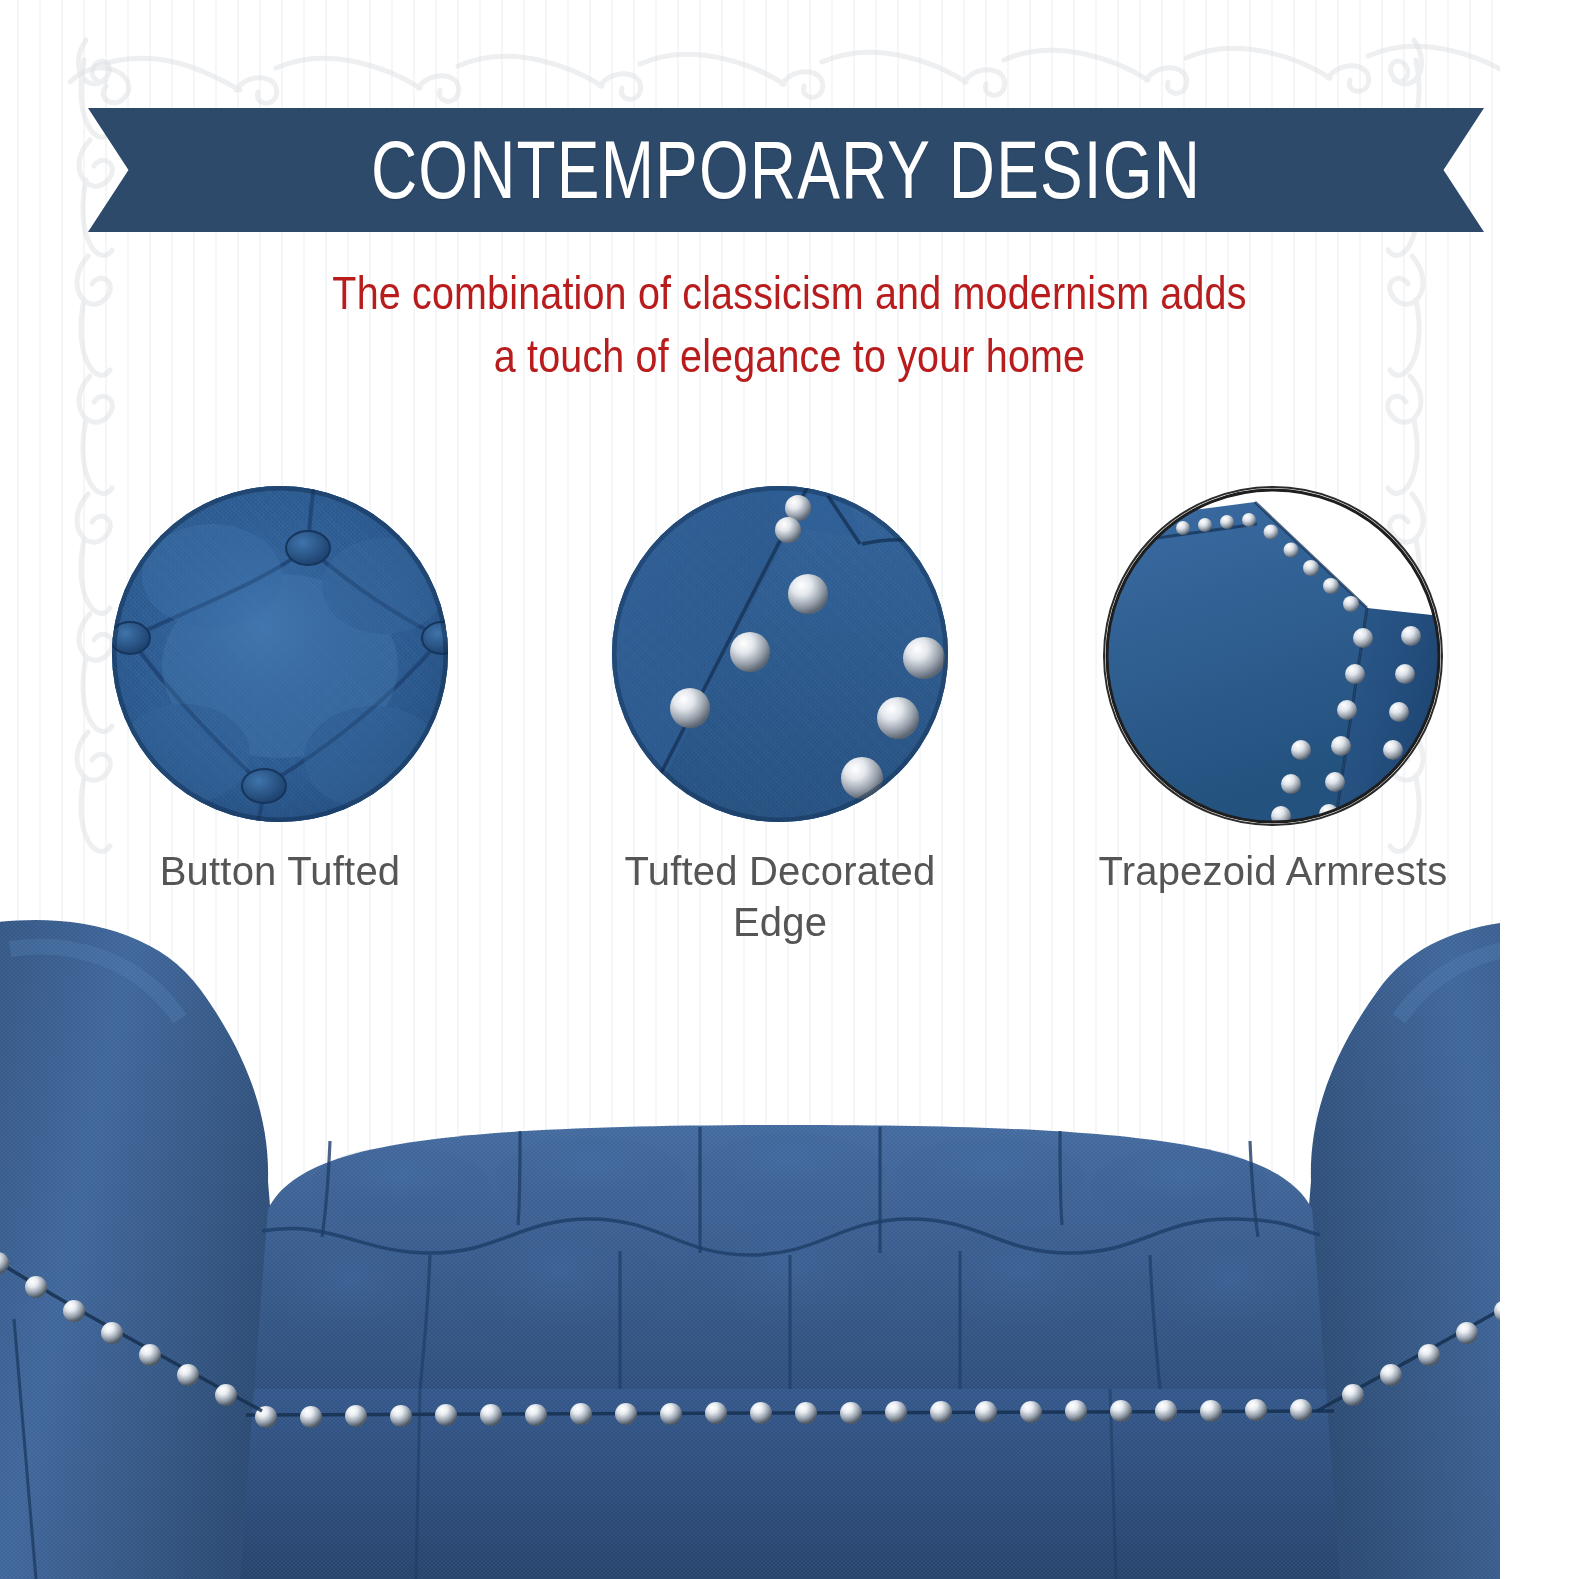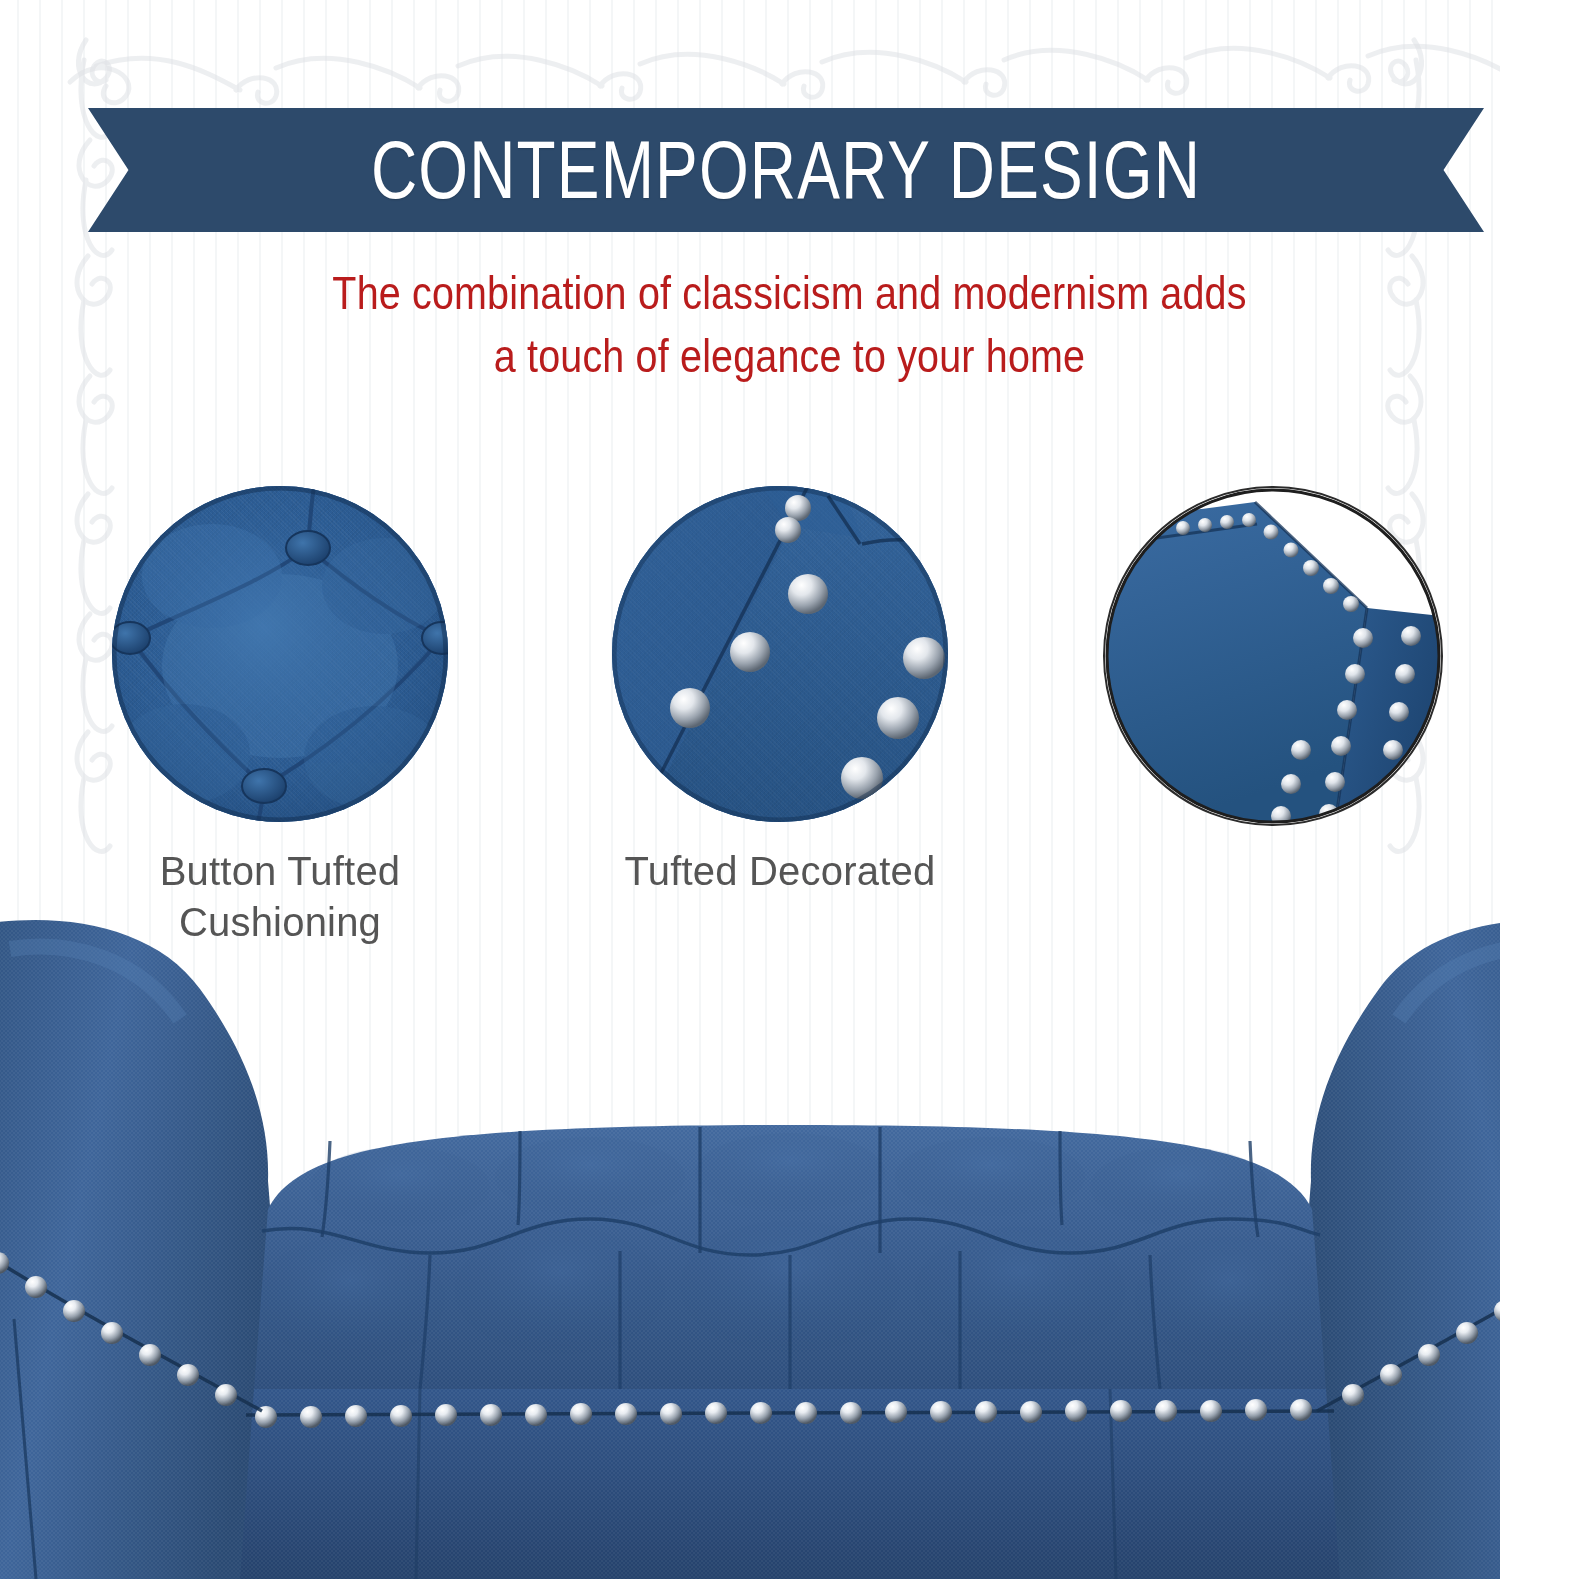--- a/index.html
+++ b/index.html
@@ -231,21 +231,20 @@
             <ellipse cx="18" cy="152" rx="20" ry="16" fill="url(#btnG)" stroke="#16355c" stroke-width="2"></ellipse>
             <ellipse cx="330" cy="152" rx="20" ry="16" fill="url(#btnG)" stroke="#16355c" stroke-width="2"></ellipse>
             <ellipse cx="152" cy="300" rx="22" ry="17" fill="url(#btnG)" stroke="#16355c" stroke-width="2"></ellipse>
           </g>
 
           <circle cx="168" cy="168" r="166" fill="none" stroke="#0f2b4c" stroke-width="5" opacity=".45"></circle>
         </svg>
       </div>
       <div class="caption">
         <span class="ln">Button Tufted</span>
-        <span class="ln">Cushioning</span>
       </div>
     </div>
 
     <div class="feature f2">
       <div class="circle">
         <div class="fabric"></div>
         <svg width="336" height="336" viewBox="0 0 336 336" style="position:absolute;left:0;top:0;">
           <defs>
             <linearGradient id="panelA" x1="0" y1="0" x2="1" y2="1">
               <stop offset="0%" stop-color="#35659c"></stop>
@@ -286,20 +285,21 @@
           <g>
             <circle cx="312" cy="172" r="21" fill="url(#rivetG)"></circle>
             <circle cx="286" cy="232" r="21" fill="url(#rivetG)"></circle>
             <circle cx="250" cy="292" r="21" fill="url(#rivetG)"></circle>
           </g>
           <circle cx="168" cy="168" r="166" fill="none" stroke="#0f2b4c" stroke-width="5" opacity=".4"></circle>
         </svg>
       </div>
       <div class="caption">
         <span class="ln">Tufted Decorated</span>
+        <span class="ln">Edge</span>
       </div>
     </div>
 
     <div class="feature f3">
       <div class="circle outlined">
         <svg width="336" height="336" viewBox="0 0 336 336" style="position:absolute;left:0;top:0;">
           <defs>
             <linearGradient id="armTop" x1="0" y1="0" x2="0.3" y2="1">
               <stop offset="0%" stop-color="#3b6ca3"></stop>
               <stop offset="100%" stop-color="#24527f"></stop>
@@ -364,20 +364,24 @@
             </g>
 
             <g>
               <circle cx="196" cy="262" r="10" fill="url(#rivetG3)"></circle>
               <circle cx="186" cy="296" r="10" fill="url(#rivetG3)"></circle>
               <circle cx="176" cy="328" r="10" fill="url(#rivetG3)"></circle>
             </g>
           </g>
           <circle cx="168" cy="168" r="166" fill="none" stroke="#1e1e1e" stroke-width="3"></circle>
         </svg>
+      </div>
+      <div class="caption">
+        <span class="ln">Trapezoid Armrests</span>
+        <span class="ln"></span>
       </div>
     </div>
 
   </div>
 
   <div class="product">
     <svg class="prod-svg" width="1579" height="660" viewBox="0 0 1579 660">
       <defs>
         <linearGradient id="armL" x1="0" y1="0" x2="1" y2="0.4">
           <stop offset="0%" stop-color="#2f527f"></stop>

